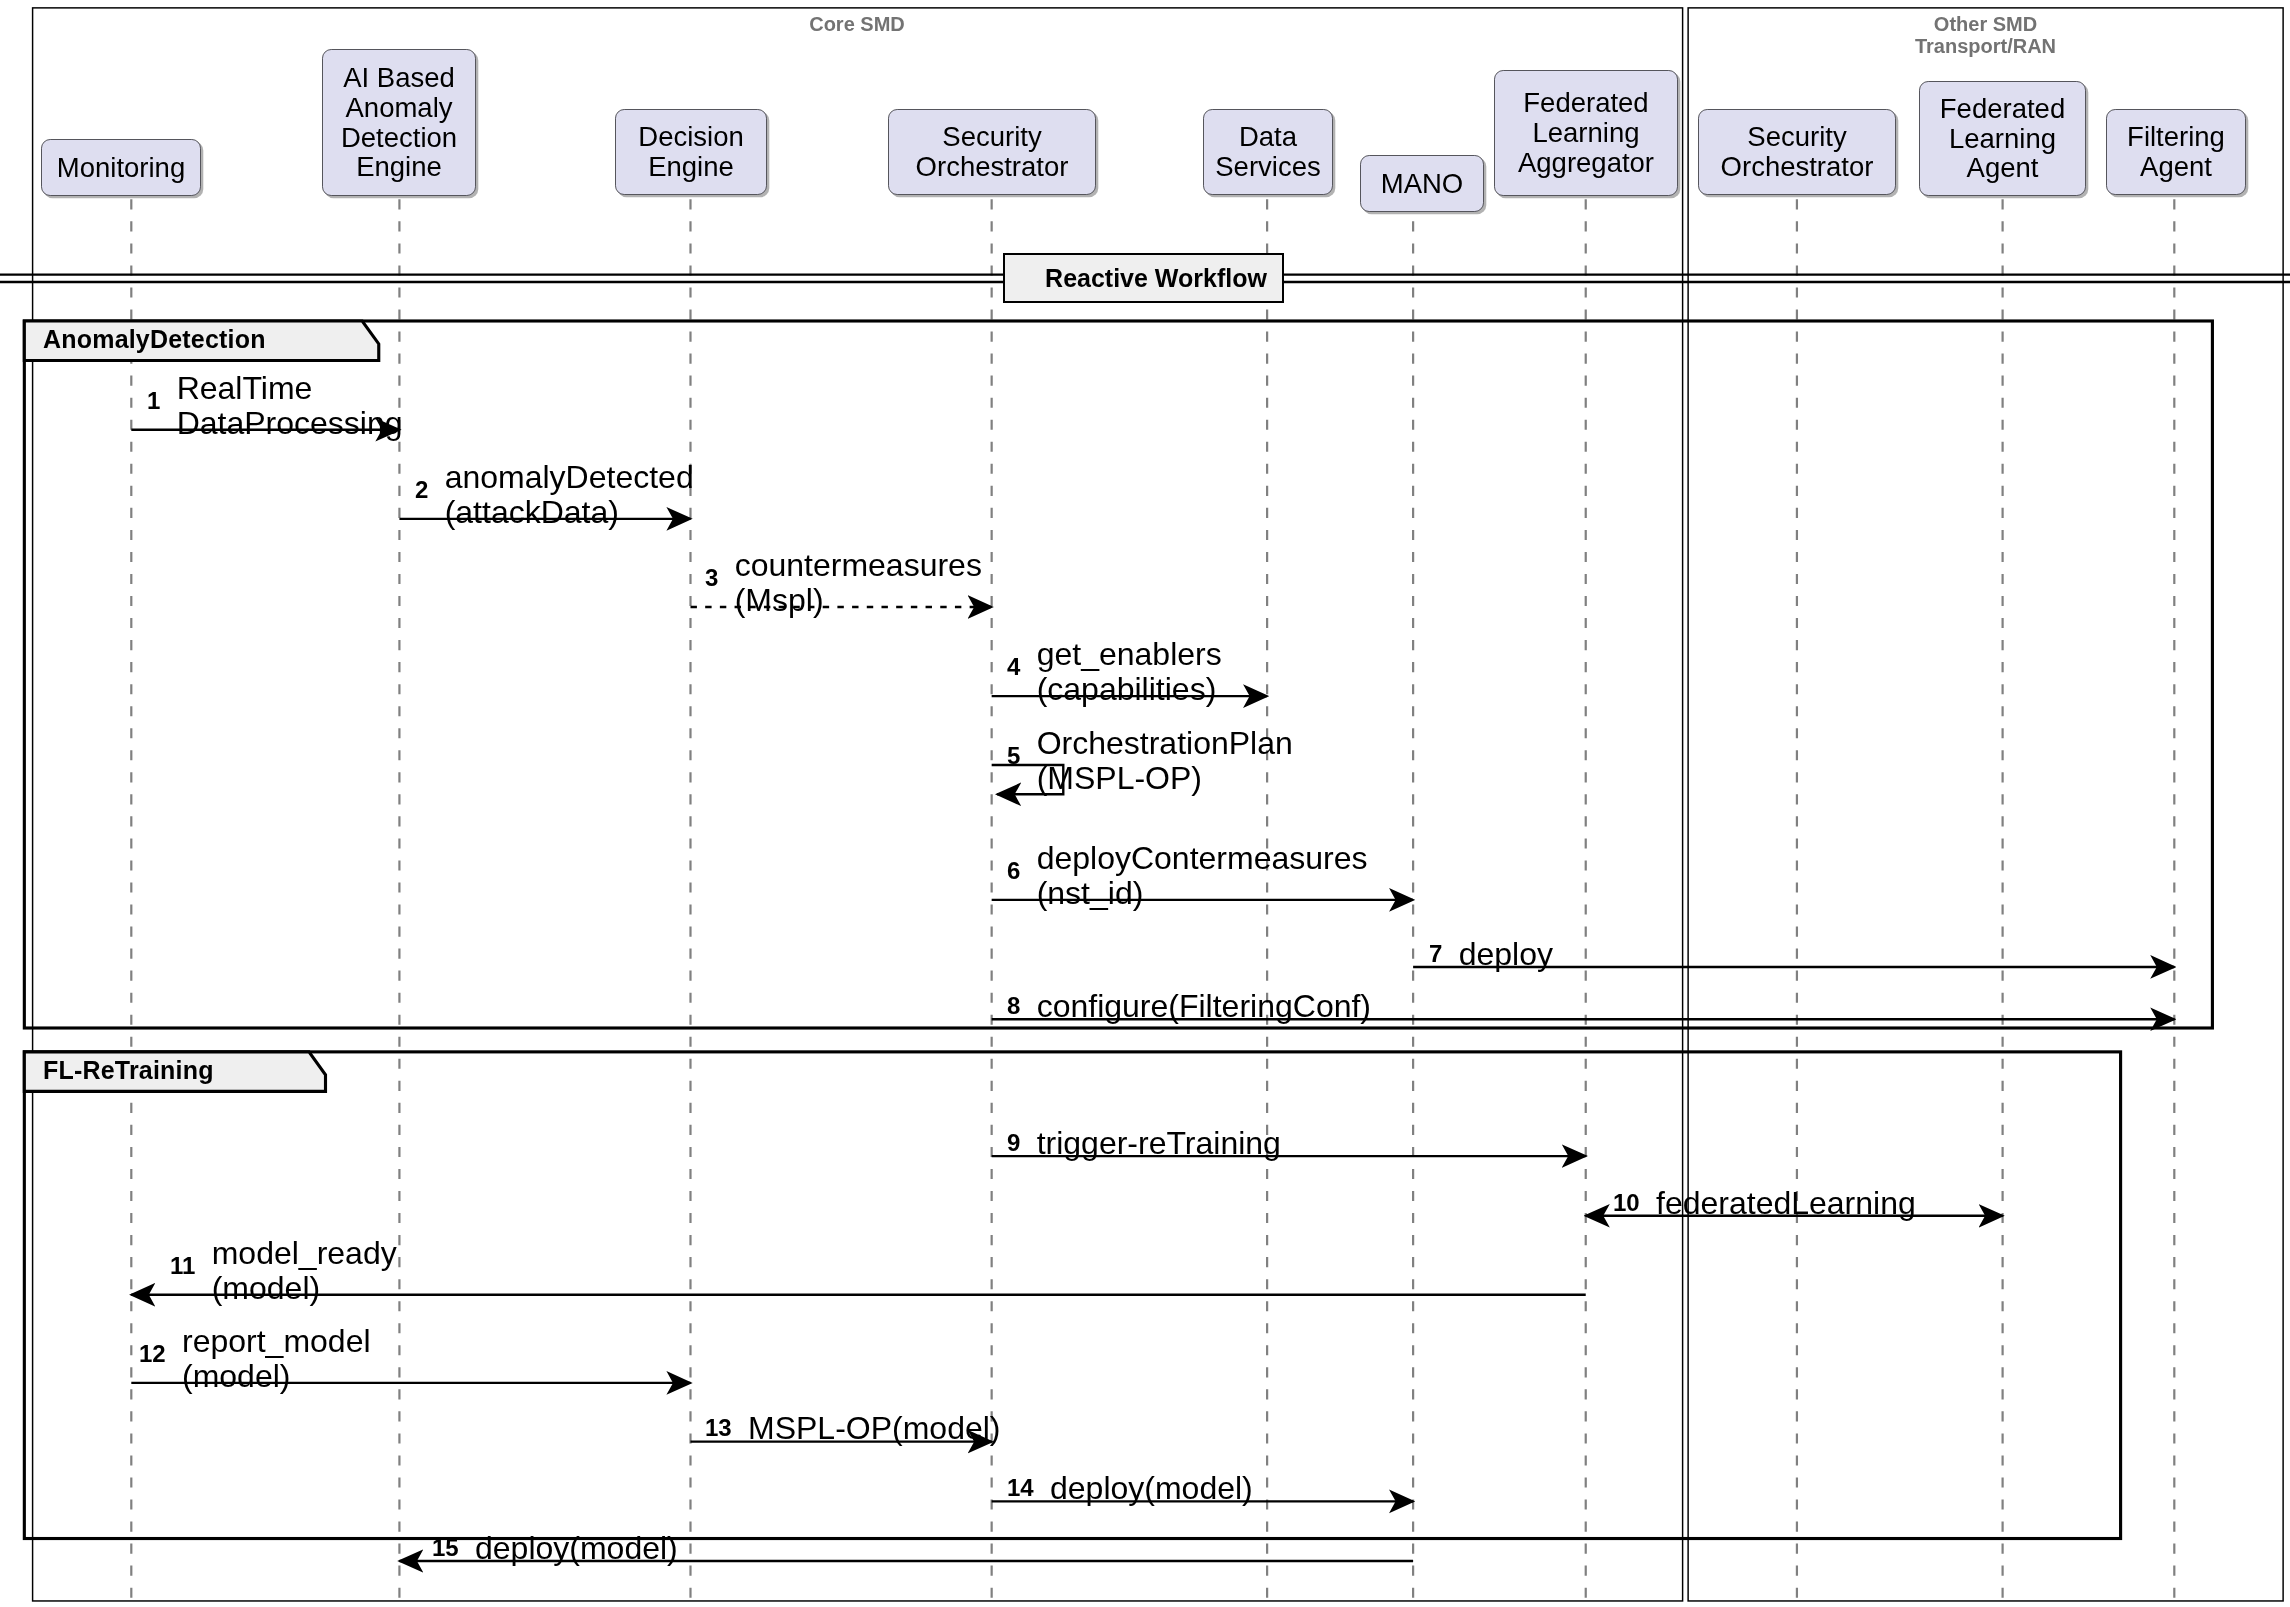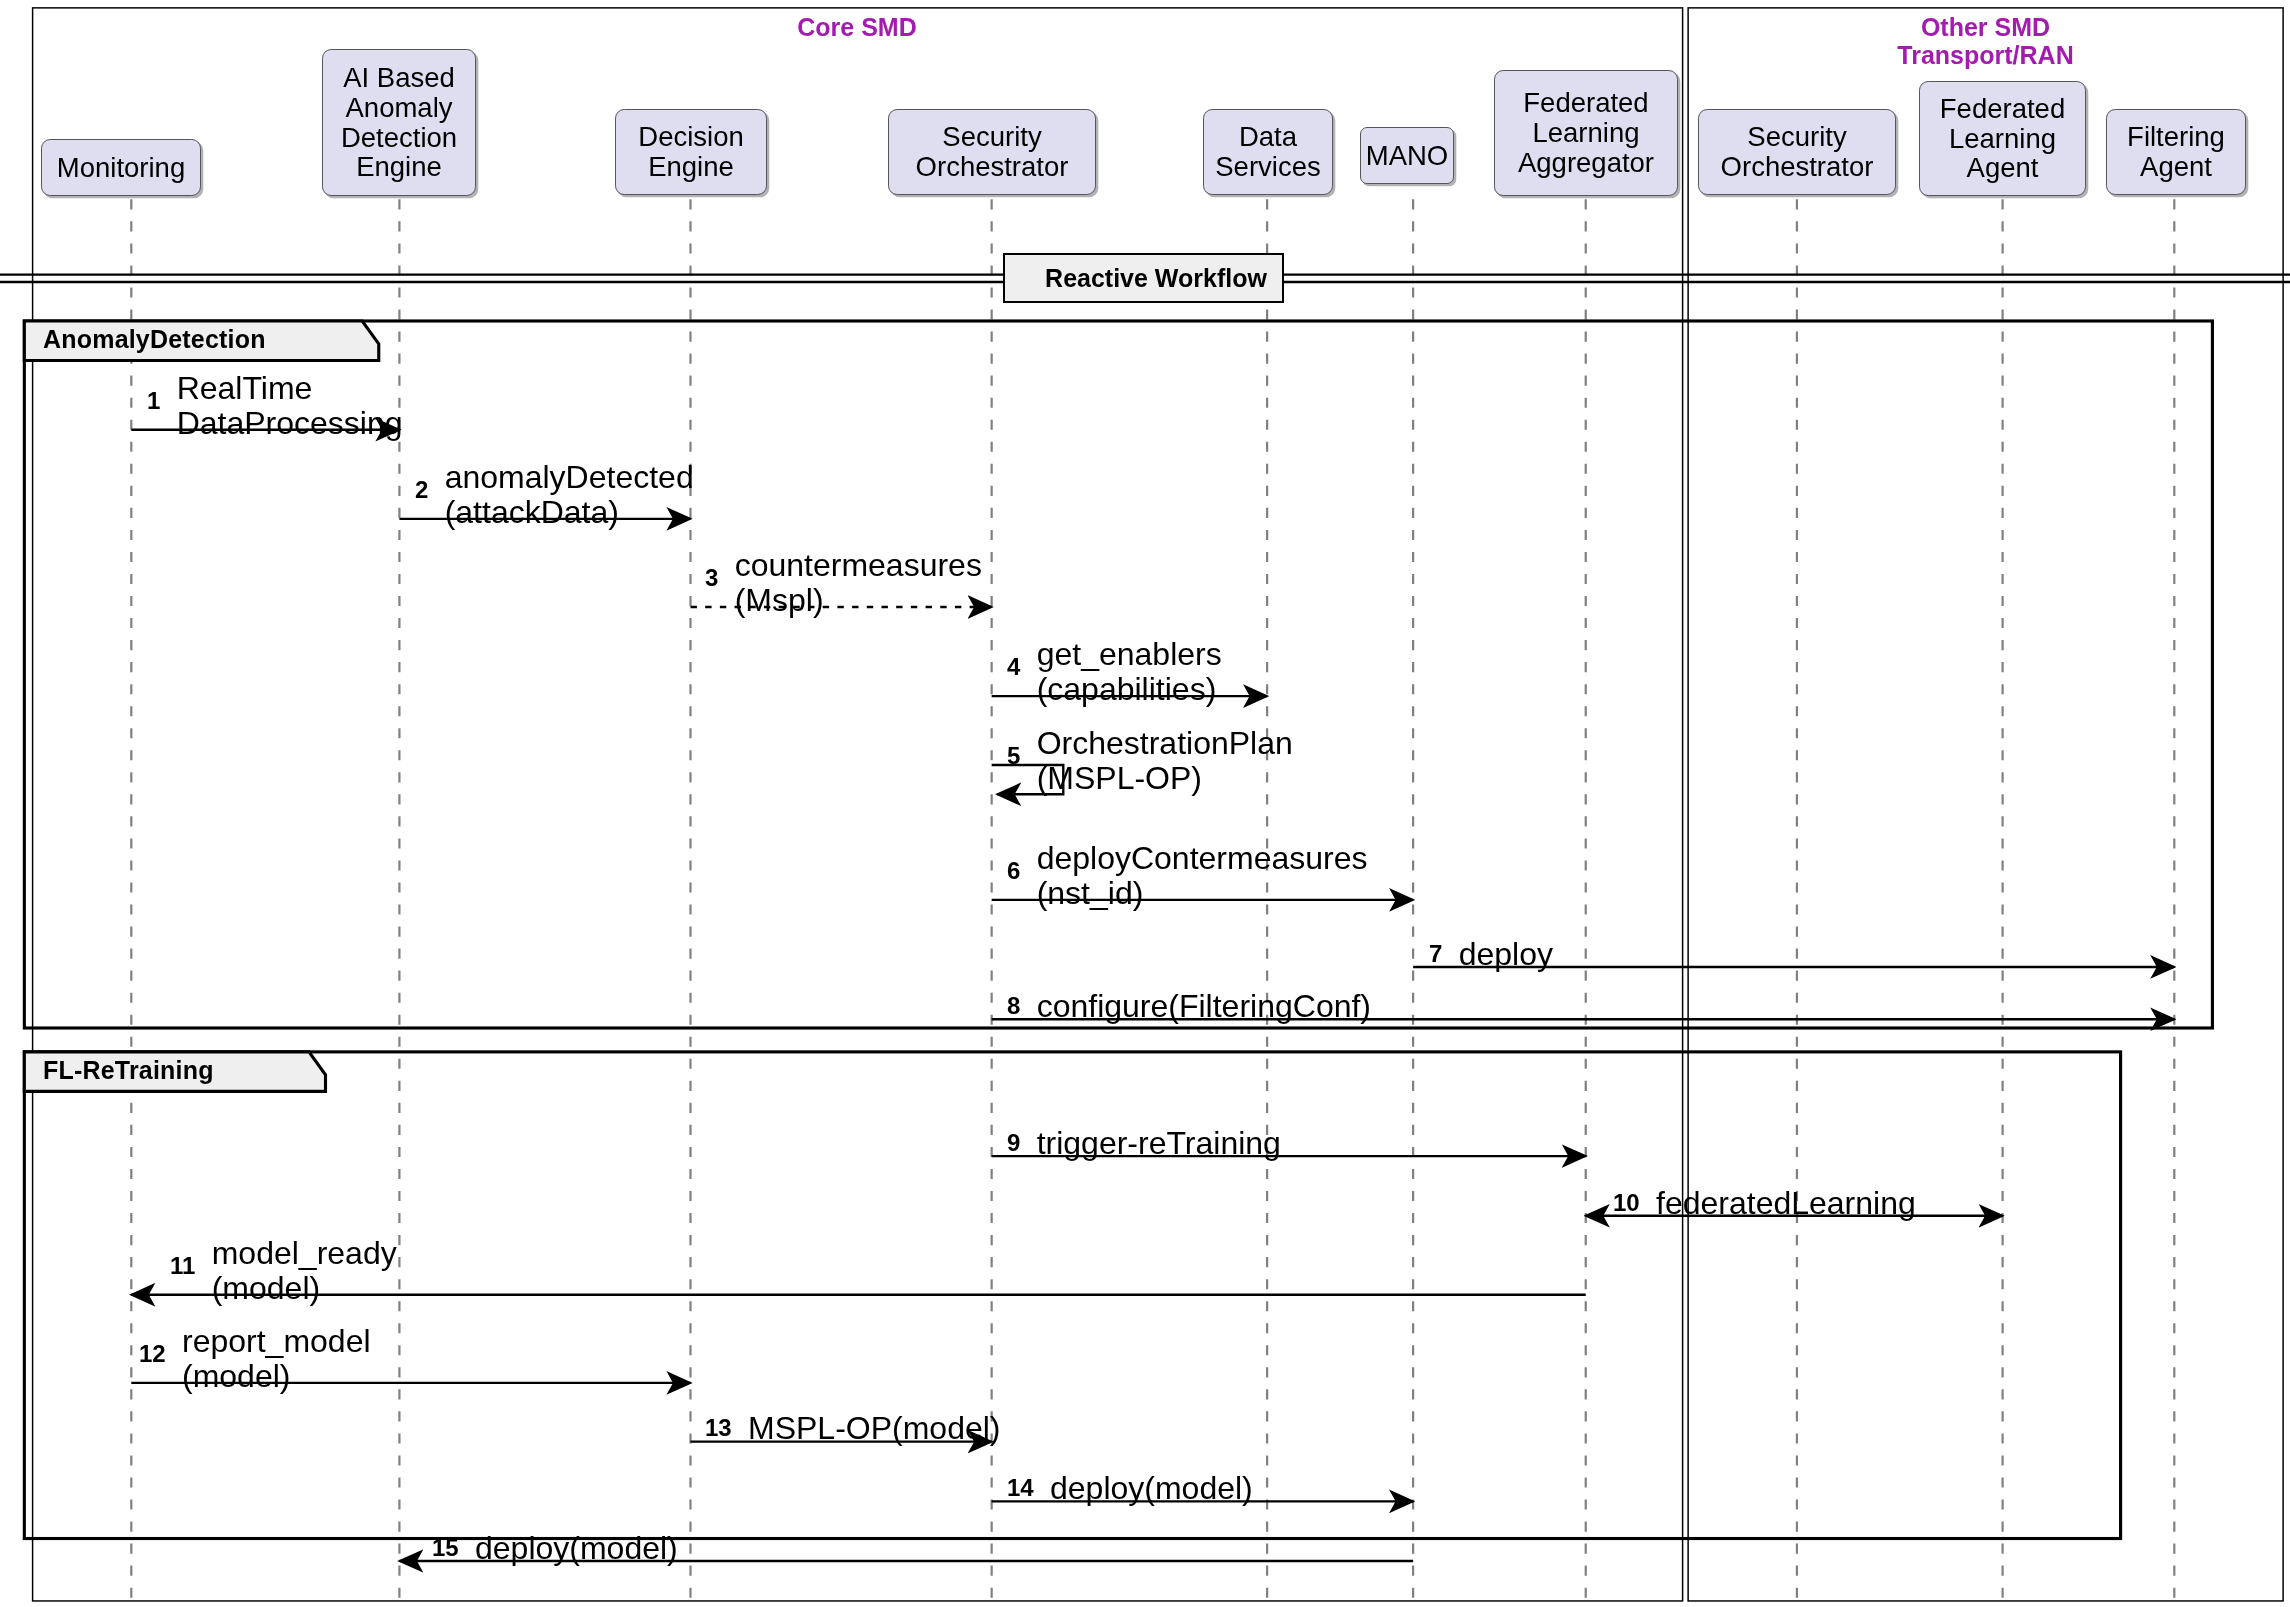--- a/index.html
+++ b/index.html
@@ -38,23 +38,23 @@
     font-size: 27.5px;
     line-height: 1.08;
     color: #000000;
     padding: 3.7px 7.3px;
     white-space: pre-line;
   }
   
   .group-title {
     position: absolute;
     text-align: center;
-    font-size: 25px;
-    font-weight: bold;
-    color: #a21caf;
+    font-size: 20px;
+    font-weight: bold;
+    color: #737373;
     line-height: 1.12;
     white-space: pre-line;
   }
   
   .divider-label {
     position: absolute;
     box-sizing: border-box;
     background: #EFEFEF;
     border: 2.9px solid #000000;
     font-size: 25px;
@@ -168,21 +168,21 @@
       <div class="participant-box" style="left: 322px; top: 49px; width: 154px; height: 147px;"><span>AI Based
 Anomaly
 Detection
 Engine</span></div>
       <div class="participant-box" style="left: 615px; top: 109px; width: 152px; height: 86px;"><span>Decision
 Engine</span></div>
       <div class="participant-box" style="left: 888px; top: 109px; width: 208px; height: 86px;"><span>Security
 Orchestrator</span></div>
       <div class="participant-box" style="left: 1203px; top: 109px; width: 130px; height: 86px;"><span>Data
 Services</span></div>
-      <div class="participant-box" style="left: 1360px; top: 127px; width: 94px; height: 57px; border-radius: 7px;"><span>MANO</span></div>
+      <div class="participant-box" style="left: 1360px; top: 155px; width: 124px; height: 57px;"><span>MANO</span></div>
       <div class="participant-box" style="left: 1494px; top: 70px; width: 184px; height: 126px;"><span>Federated
 Learning
 Aggregator</span></div>
       <div class="participant-box" style="left: 1698px; top: 109px; width: 198px; height: 86px;"><span>Security
 Orchestrator</span></div>
       <div class="participant-box" style="left: 1919px; top: 81px; width: 167px; height: 115px;"><span>Federated
 Learning
 Agent</span></div>
       <div class="participant-box" style="left: 2106px; top: 109px; width: 140px; height: 86px;"><span>Filtering
 Agent</span></div>

